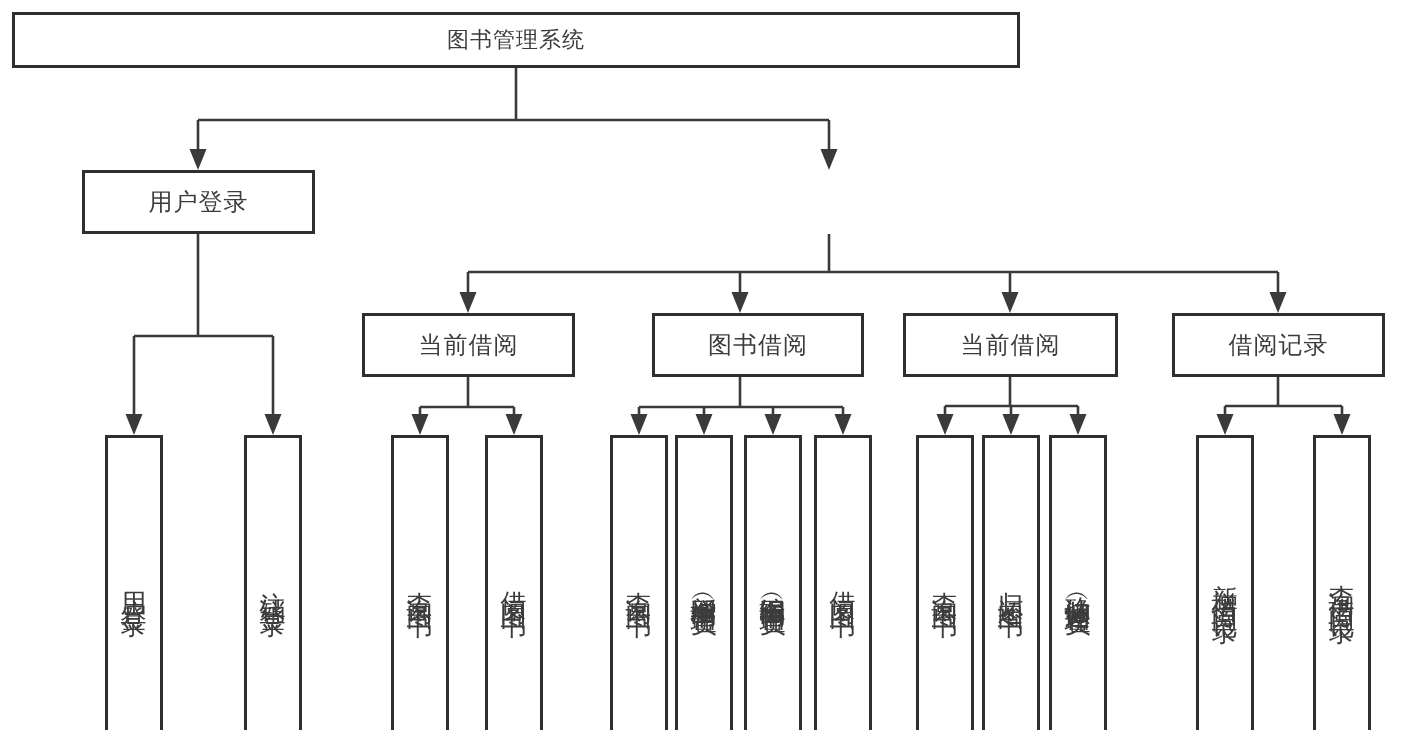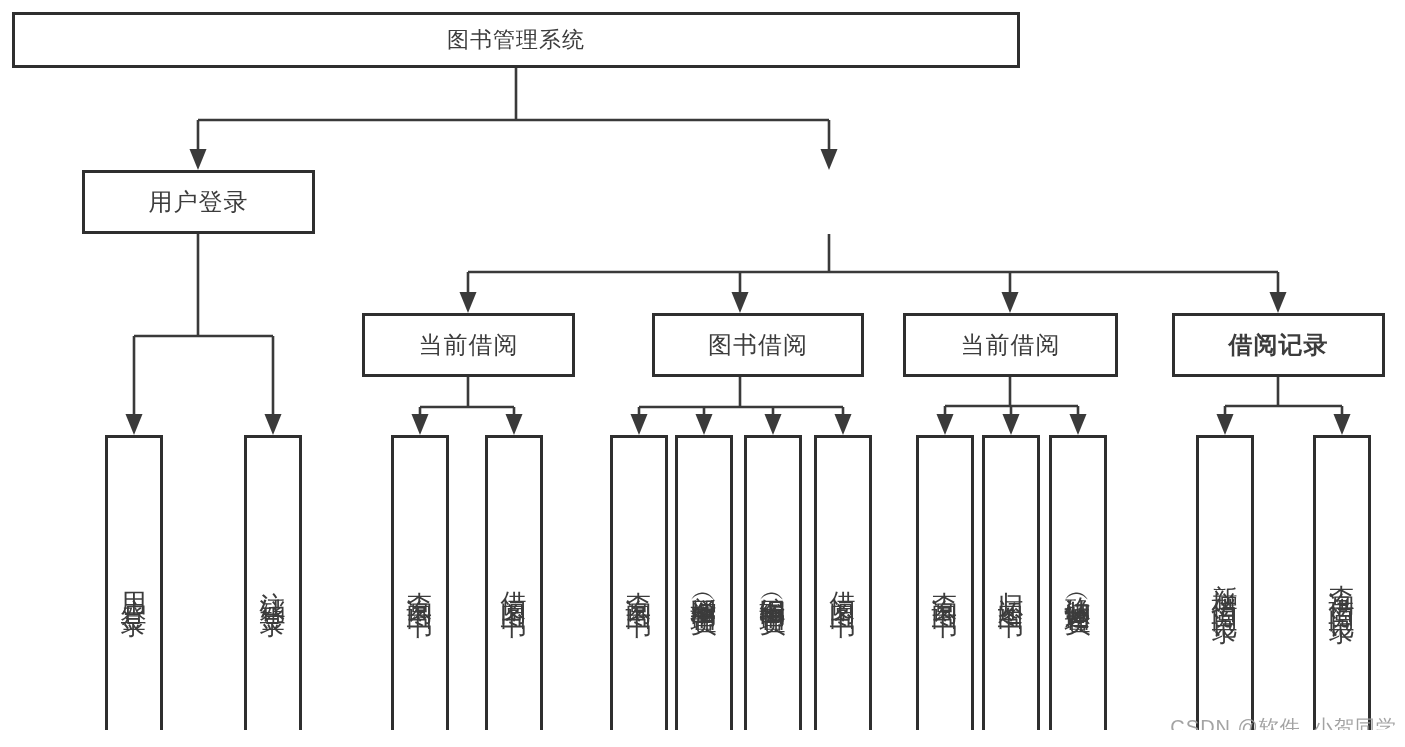--- a/index.html
+++ b/index.html
@@ -107,21 +107,21 @@
 
   <div class="node lv3" style="left:362px;top:313px;width:213px;height:64px;">
     <span>当前借阅</span>
   </div>
   <div class="node lv3" style="left:652px;top:313px;width:212px;height:64px;">
     <span>图书借阅</span>
   </div>
   <div class="node lv3" style="left:903px;top:313px;width:215px;height:64px;">
     <span>当前借阅</span>
   </div>
-  <div class="node lv3" style="left:1172px;top:313px;width:213px;height:64px;font-weight:bold;">
+  <div class="node lv3" style="left:1172px;top:313px;width:213px;height:64px;">
     <span>借阅记录</span>
   </div>
 
   <div class="node leaf" style="left:105px;">
     <span class="vtext">用户登录</span>
   </div>
   <div class="node leaf" style="left:244px;">
     <span class="vtext">注销登录</span>
   </div>
 
@@ -155,15 +155,14 @@
     <span class="vtext long">确认归还（管理员）</span>
   </div>
 
   <div class="node leaf" style="left:1196px;">
     <span class="vtext">新增借阅记录</span>
   </div>
   <div class="node leaf" style="left:1313px;">
     <span class="vtext">查询借阅记录</span>
   </div>
 
-  <div id="watermark">CSDN @软件_小贺同学</div>
 
 </div>
 
 </body></html>

